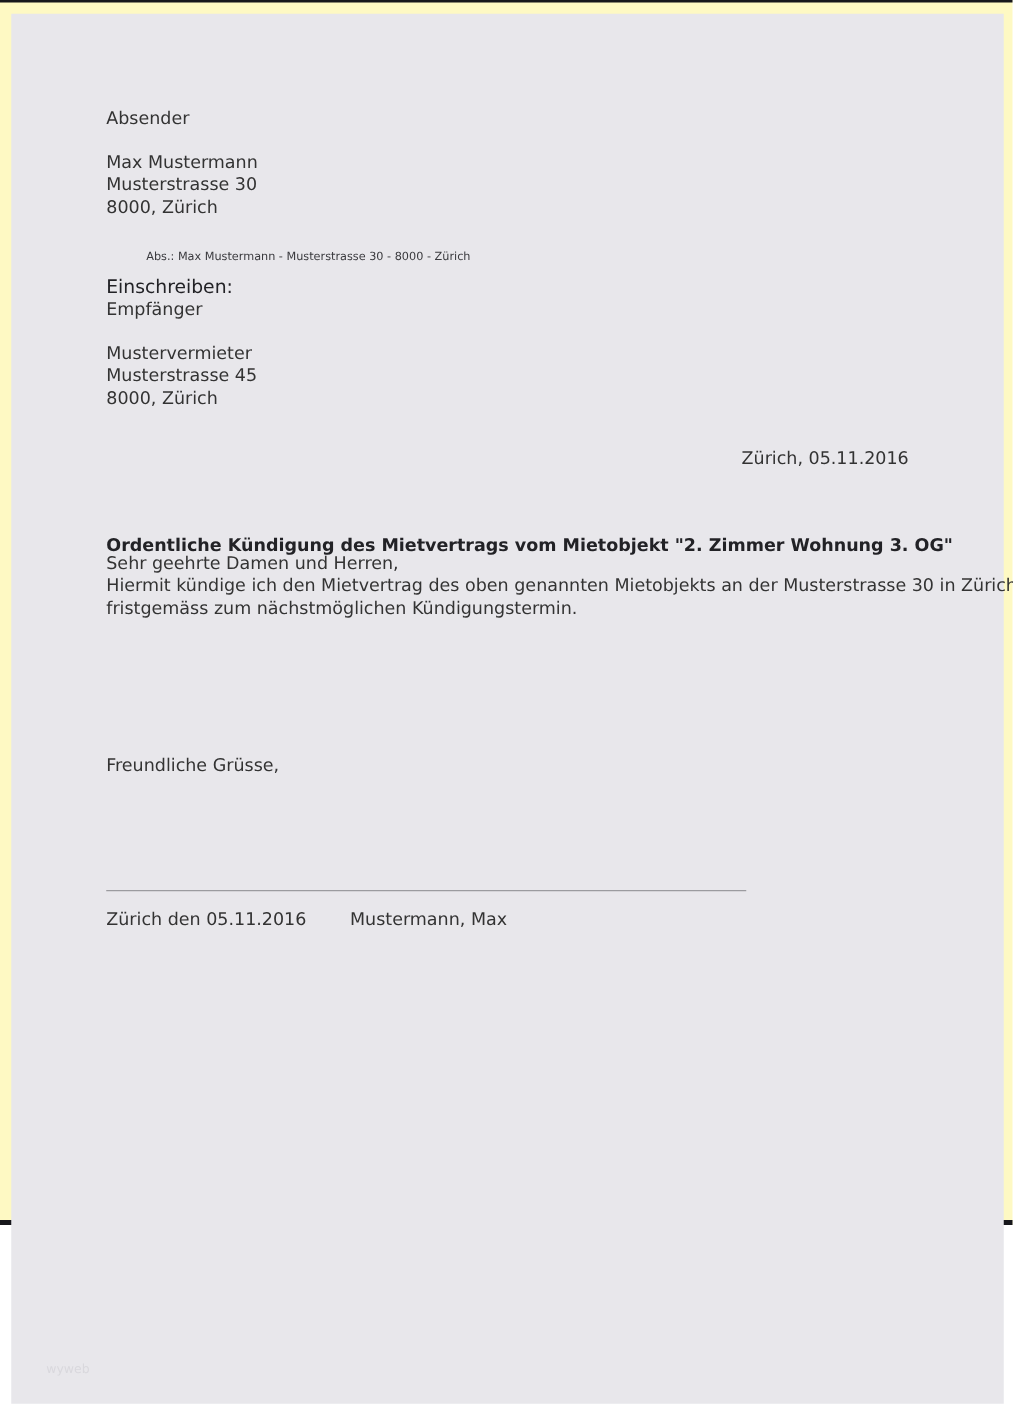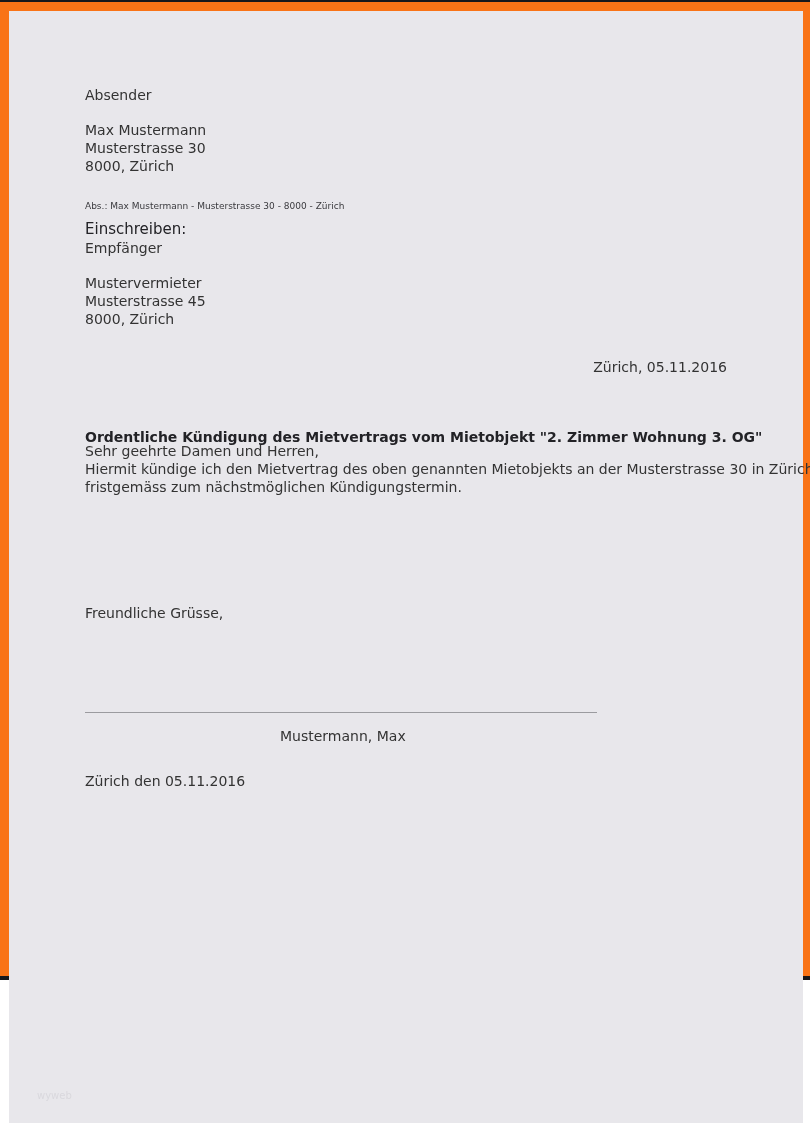--- a/index.html
+++ b/index.html
@@ -9,56 +9,56 @@
     width: 810px;
     height: 1136px;
     overflow: hidden;
     font-family: "DejaVu Sans", "Liberation Sans", sans-serif;
   }
   .frame {
     position: absolute;
     inset: 0;
     width: 810px;
     height: 980px;
-    background: #f97316;
+    background: #fef9c3;
     border-top: 2px solid #17171b;
     border-bottom: 4px solid #17171b;
     box-sizing: border-box;
   }
   .page {
     position: absolute;
     top: 9px;
     left: 9px;
     width: 794px;
     height: 1112px;
     background: #e8e7eb;
     color: #333333;
     font-size: 14px;
     line-height: 18px;
   }
   .block { position: absolute; left: 76px; white-space: nowrap; }
   .sender-label       { top: 75px; }
   .sender-address     { top: 110px; }
-  .abs-line           { top: 190px; font-size: 9px; line-height: 11px; color: #3a3a3e; }
+  .abs-line           { top: 190px; font-size: 9px; line-height: 11px; color: #3a3a3e; margin-left: 32px; }
   .einschreiben-label { top: 209px; font-weight: normal; font-size: 15px; color: #222226; }
   .empfaenger-label   { top: 228px; }
   .recipient-address  { top: 263px; }
   .date-line          { left: auto; right: 76px; top: 347px; text-align: right; }
   .subject-line       { top: 417px; font-weight: bold; color: #222226; }
   .paragraph-1        { top: 431px; }
   .paragraph-2        { top: 522px; }
   .closing            { top: 593px; text-align: right; }
   .signature-divider  {
     top: 701px;
     width: 512px;
     height: 0;
     border-top: 1px solid #9b9b9f;
   }
   .signature-row      { top: 716px; display: flex; }
-  .signature-date     { width: 195px; margin-top: 45px; }
+  .signature-date     { width: 195px; }
   .watermark          {
     left: 28px;
     top: 1076px;
     font-size: 10px;
     color: #d9d8dd;
   }
 </style>
 </head>
 <body>
 

